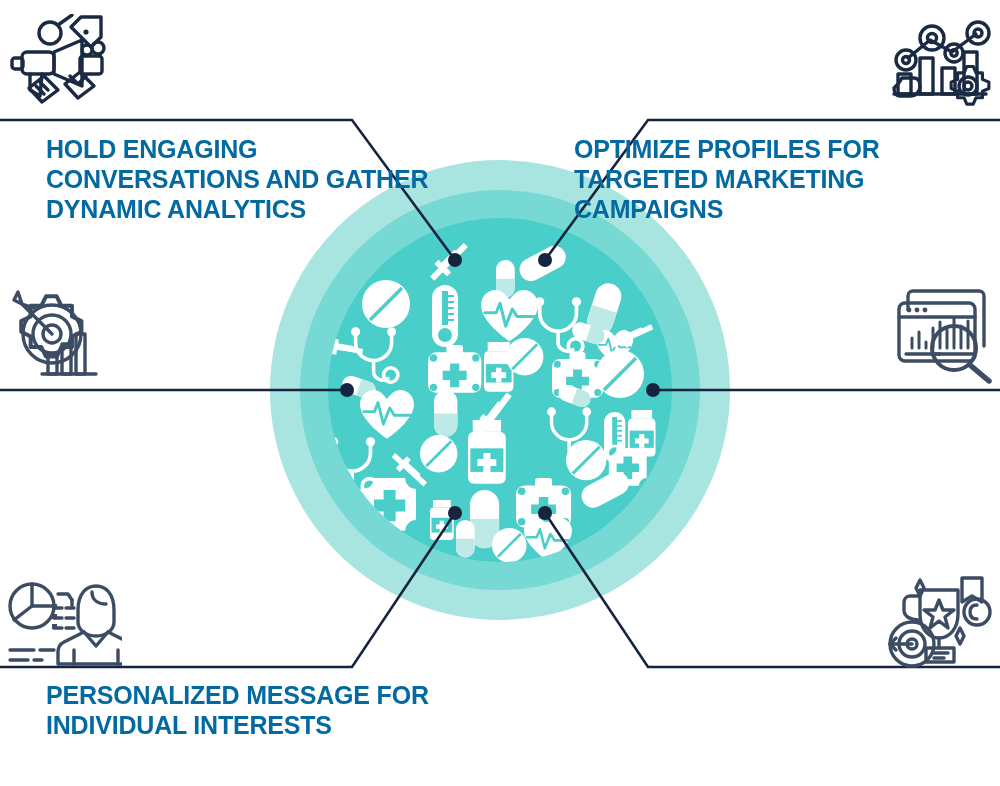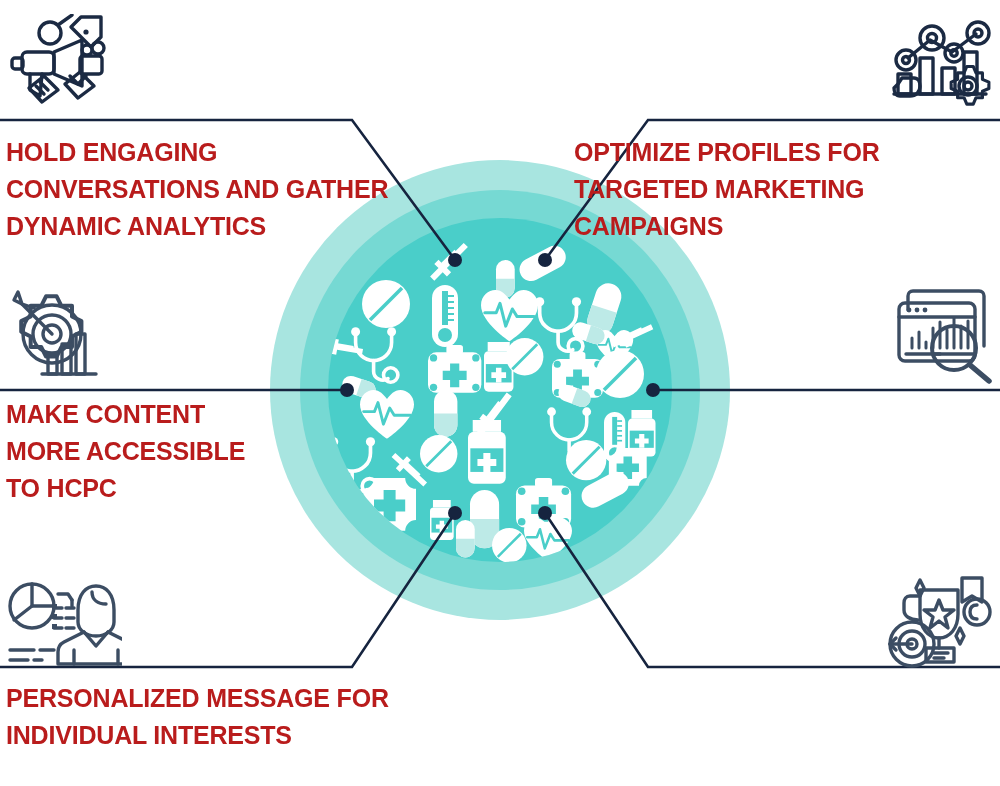--- a/index.html
+++ b/index.html
@@ -22,24 +22,25 @@
     left: 0;
     top: 0;
     width: 1000px;
     height: 786px;
   }
   .label {
     position: absolute;
     font-family: "Liberation Sans", sans-serif;
     font-weight: bold;
     font-size: 25px;
-    line-height: 37px;
+    line-height: 30px;
     letter-spacing: -0.2px;
-    color: #b91c1c;
+    color: #0369a1;
     white-space: pre-line;
+    margin-left: 40px;
   }
   .label.left  { text-align: left; }
   .label.right { }
 
   .lbl-tl { left: 6px;   top: 134px; width: 420px; }
   .lbl-tr { right: 6px;  top: 134px; width: 420px; }
   .lbl-ml { left: 6px;   top: 396px; width: 380px; }
   .lbl-mr { right: 6px;  top: 396px; width: 380px; }
   .lbl-bl { left: 6px;   top: 680px; width: 440px; }
   .lbl-br { right: 6px;  top: 680px; width: 440px; }
@@ -344,19 +345,16 @@
       </g>
     </svg>
   </div>
 
   <div class="label left  lbl-tl">HOLD ENGAGING
 CONVERSATIONS AND GATHER
 DYNAMIC ANALYTICS</div>
   <div class="label right lbl-tr">OPTIMIZE PROFILES FOR
 TARGETED MARKETING
 CAMPAIGNS</div>
-  <div class="label left  lbl-ml">MAKE CONTENT
-MORE ACCESSIBLE
-TO HCPC</div>
   <div class="label left  lbl-bl">PERSONALIZED MESSAGE FOR
 INDIVIDUAL INTERESTS</div>
 
 </div>
 
 </body></html>

